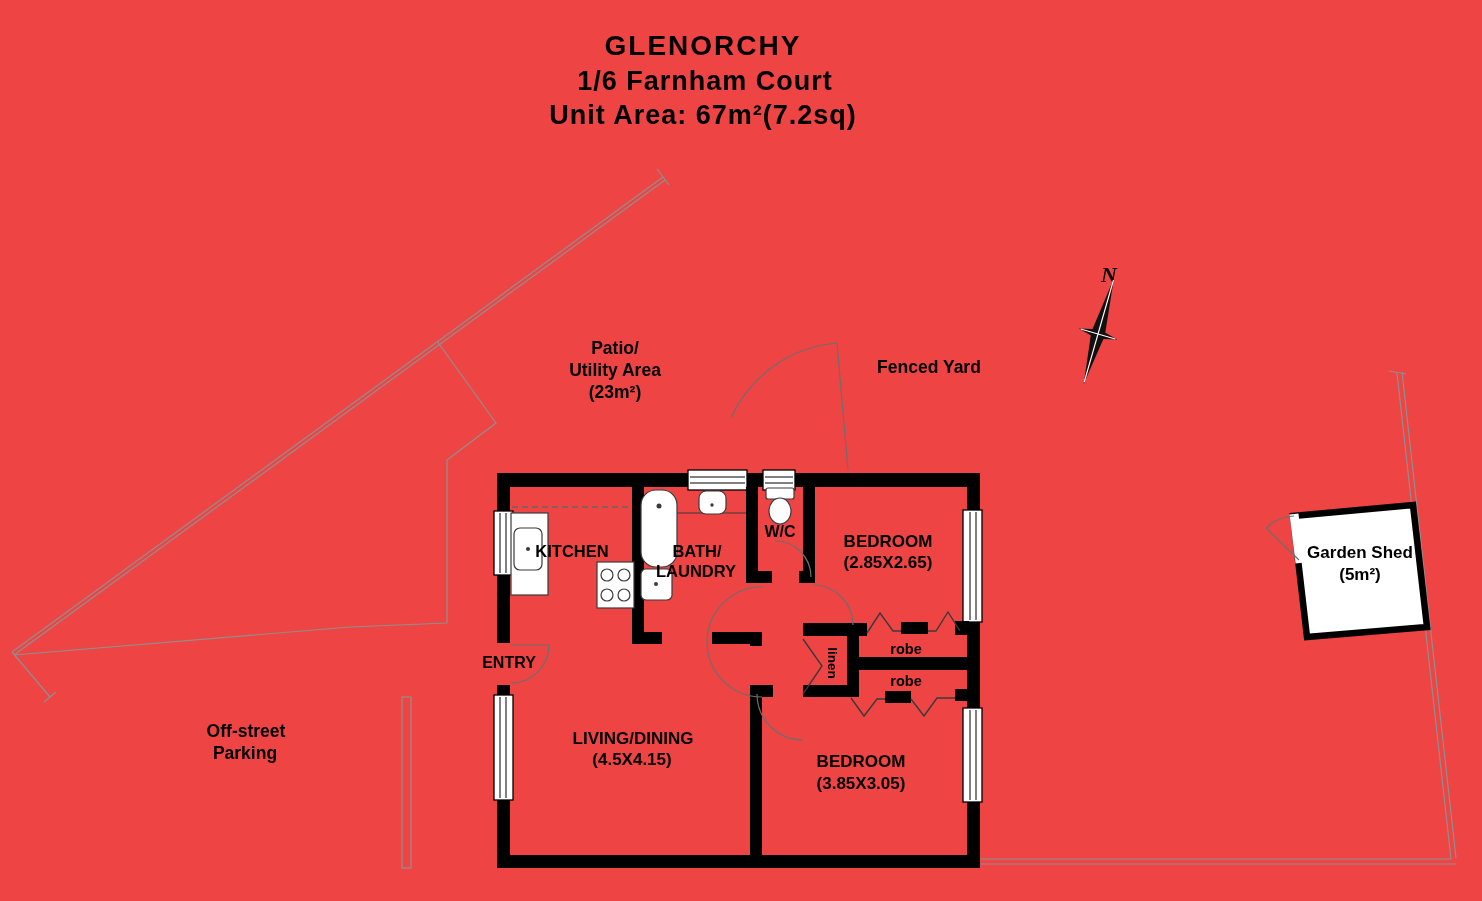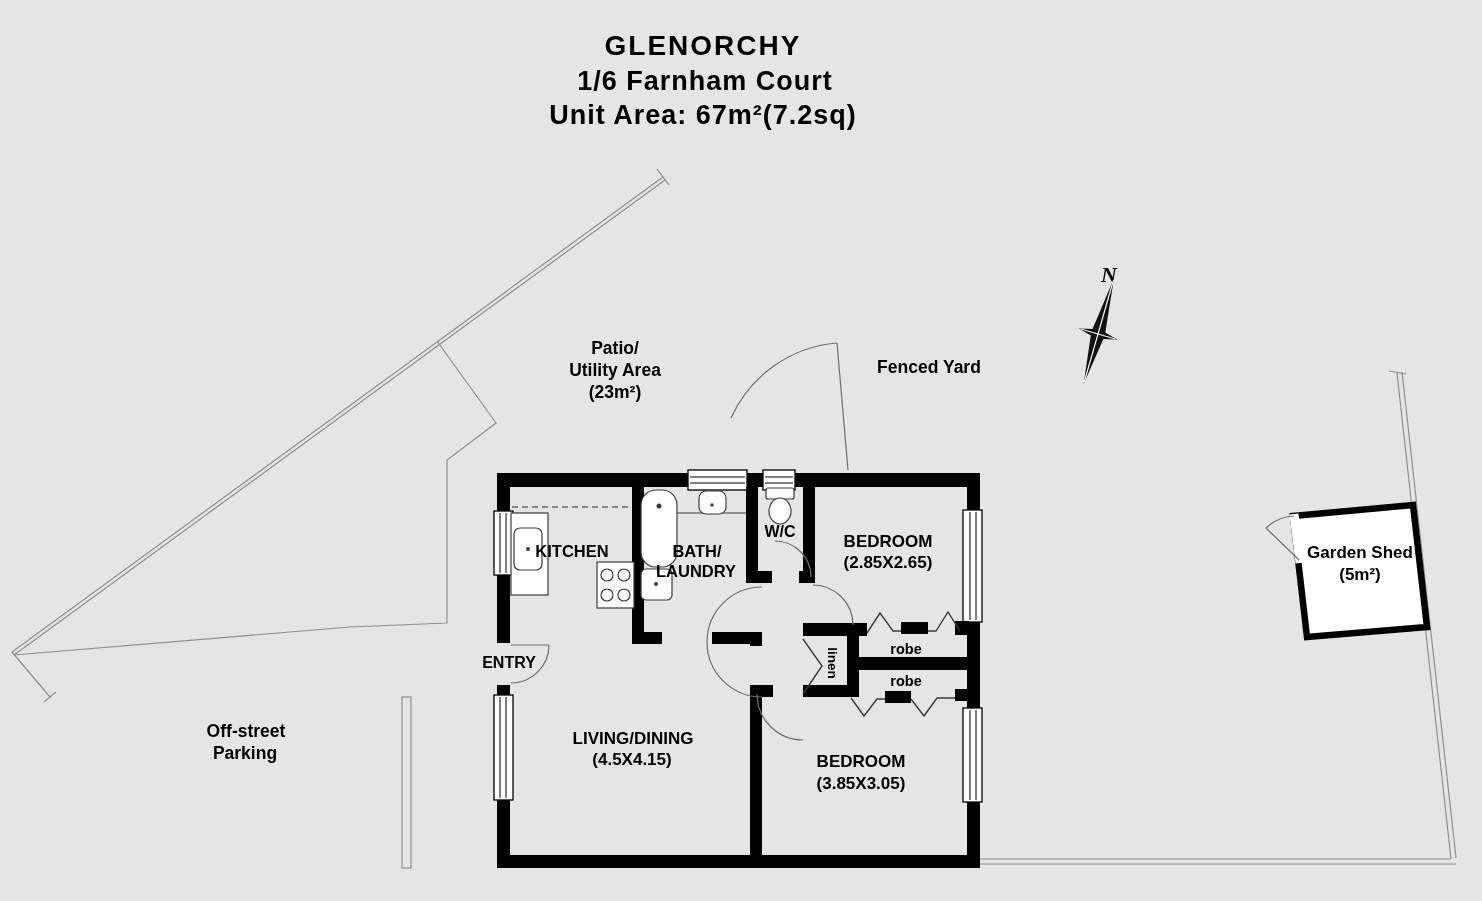--- a/index.html
+++ b/index.html
@@ -1,16 +1,16 @@
 <!DOCTYPE html>
 <html><head>
 <meta charset="utf-8">
 <style>
   html,body{margin:0;padding:0;background:#fff;}
-  .canvas{position:relative;width:1482px;height:901px;background:#e5e5e5;overflow:hidden;
+  .canvas{position:relative;width:1482px;height:901px;background:#ef4444;overflow:hidden;
           font-family:"Liberation Sans",sans-serif;}
   svg text{font-family:"Liberation Sans",sans-serif;font-weight:bold;fill:#000;}
   svg text.serif-n{font-family:"Liberation Serif",serif;font-style:italic;}
   .wall{fill:#000;stroke:none;}
   .win{fill:#fff;stroke:#000;stroke-width:1.3;}
   .winline{stroke:#000;stroke-width:1;}
   .fix{fill:#fff;stroke:#3a3a3a;stroke-width:1.2;}
   .fixdot{fill:#3a3a3a;stroke:none;}
   .door{fill:none;stroke:#6e6e6e;stroke-width:1.2;}
   .site{fill:none;stroke:#8f8f8f;stroke-width:1.2;}

